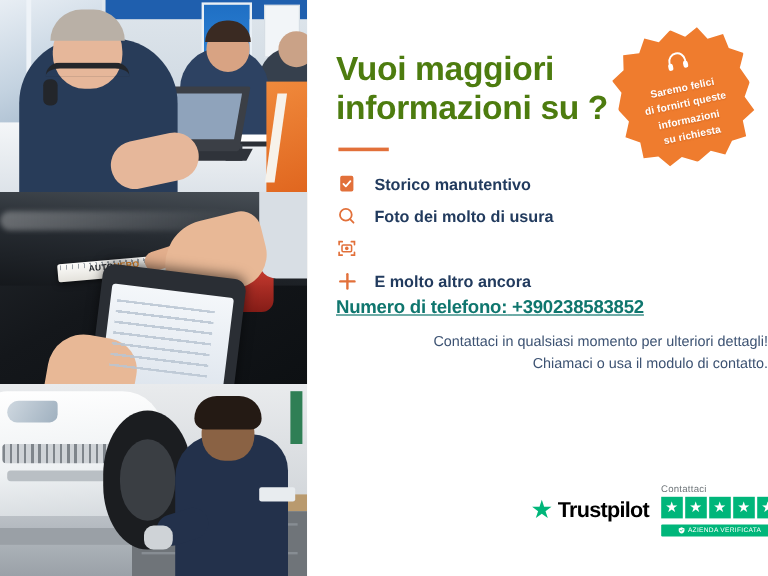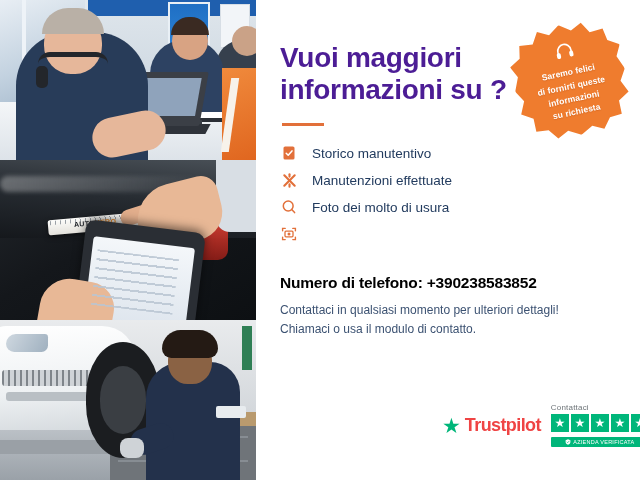--- a/index.html
+++ b/index.html
@@ -143,74 +143,75 @@
             background:#e8ecef;border-radius:2px;}
   .p3 .green{position:absolute;right:4px;top:6px;width:10px;height:44px;background:#2f7f55;}
 
   
   .content {
     position:relative;
     flex:1 1 auto;
     padding:42px 0 0 24px;
   }
   .headline {
-    color:#4c1d95;
+    color:#4d7c0f;
     font-size:28px;
     line-height:1.16;
     font-weight:bold;
     letter-spacing:-.3px;
     max-width:250px;
   }
   .rule {
     width:42px; height:3px;
     background:#e2703a;
     margin:16px 0 14px 2px;
   }
 
   
-  .features { list-style:none; margin-top:4px; }
+  .features { list-style:none; margin-top:4px;font-weight:bold; }
   .feat {
     display:flex; align-items:center;
     gap:14px;
     height:27px;
     color:#223b5e;
     font-size:13.5px;
   }
   .ficon {
     width:18px; height:18px;
     flex:0 0 18px;
     display:flex; align-items:center; justify-content:center;
     color:#e2703a;
   }
   .ficon svg { display:block; }
 
   
   .phone {
-    margin-top:26px;
-    color:#000000;
+    color:#0f766e;
     font-size:15.5px;
     font-weight:bold;
     letter-spacing:-.2px;
+    text-decoration:underline;
   }
   .sub {
     margin-top:9px;
     color:#3c5272;
     font-size:12px;
     line-height:1.55;
+    text-align:right;
   }
 
   
   .tp {
     position:absolute;
     left:186px; bottom:33px;
     display:flex; align-items:flex-start; gap:10px;
   }
   .tp-logo { display:flex; align-items:center; gap:4px; margin-top:12px; }
   .tp-star { color:#00b67a; font-size:21px; line-height:1; }
-  .tp-name { color:#ef4444; font-size:18px; font-weight:bold; letter-spacing:-.6px; }
+  .tp-name { color:#000000; font-size:18px; font-weight:bold; letter-spacing:-.6px; }
   .tp-right { display:flex; flex-direction:column; align-items:center; gap:2px; }
   .tp-exc { color:#6d7478; font-size:8px; letter-spacing:.2px; align-self:flex-start; }
   .stars { display:flex; gap:2px; }
   .sbox {
     width:18px; height:18px; background:#00b67a;
     display:flex; align-items:center; justify-content:center;
   }
   .sbox span { color:#fff; font-size:12px; line-height:1; }
   .sbox.half { background:linear-gradient(90deg,#00b67a 50%,#dcdce6 50%); }
   .verify {
@@ -341,33 +342,20 @@
       <li class="feat">
         <span class="ficon">
           <svg width="16" height="16" viewBox="0 0 16 16">
             <rect x="2.5" y="1.5" width="11" height="13" rx="1.6" fill="#e2703a"></rect>
             <path d="M5.2 8.2 L7.2 10.3 L11 5.9" stroke="#fff" stroke-width="1.5" fill="none" stroke-linecap="round" stroke-linejoin="round"></path>
           </svg>
         </span>
         <span>Storico manutentivo</span>
       </li>
 
-      <li class="feat">
-        <span class="ficon">
-          <svg width="17" height="17" viewBox="0 0 17 17">
-            <g stroke="#e2703a" stroke-width="2.1" stroke-linecap="round">
-              <path d="M3.3 3.3 L13.7 13.7"></path>
-              <path d="M13.7 3.3 L3.3 13.7"></path>
-              <path d="M8.5 2.2 L8.5 4.6"></path>
-              <path d="M8.5 12.4 L8.5 14.8"></path>
-            </g>
-          </svg>
-        </span>
-        <span>Manutenzioni effettuate</span>
-      </li>
 
       <li class="feat">
         <span class="ficon">
           <svg width="16" height="16" viewBox="0 0 16 16">
             <circle cx="7.2" cy="7" r="4.9" fill="none" stroke="#e2703a" stroke-width="1.5"></circle>
             <path d="M10.7 10.6 L13.6 13.6" stroke="#e2703a" stroke-width="1.5" stroke-linecap="round"></path>
           </svg>
         </span>
         <span>Foto dei molto di usura</span>
       </li>
@@ -380,20 +368,31 @@
                 <path d="M11.8 2.4 H14.4 V4.8"></path>
               <path d="M14.4 11.2 V13.6 H11.8"></path>
                 <path d="M4.2 13.6 H1.6 V11.2"></path>
             </g>
             <rect x="4" y="5.2" width="8" height="5.6" rx="1" fill="none" stroke="#e2703a" stroke-width="1.3"></rect>
             <circle cx="8" cy="8" r="1.5" fill="#e2703a"></circle>
           </svg>
         </span>
       </li>
 
+      <li class="feat">
+        <span class="ficon">
+          <svg width="17" height="17" viewBox="0 0 17 17">
+            <g stroke="#e2703a" stroke-width="2" stroke-linecap="round">
+              <path d="M8.5 2.6 V14.4"></path>
+                <path d="M2.6 8.5 H14.4"></path>
+            </g>
+          </svg>
+        </span>
+        <span>E molto altro ancora</span>
+      </li>
 
     </ul>
 
     <div class="phone">
       <span>Numero di telefono:</span>
       <span>+390238583852</span>
     </div>
 
     <div class="sub">
       <div>Contattaci in qualsiasi momento per ulteriori dettagli!</div>

